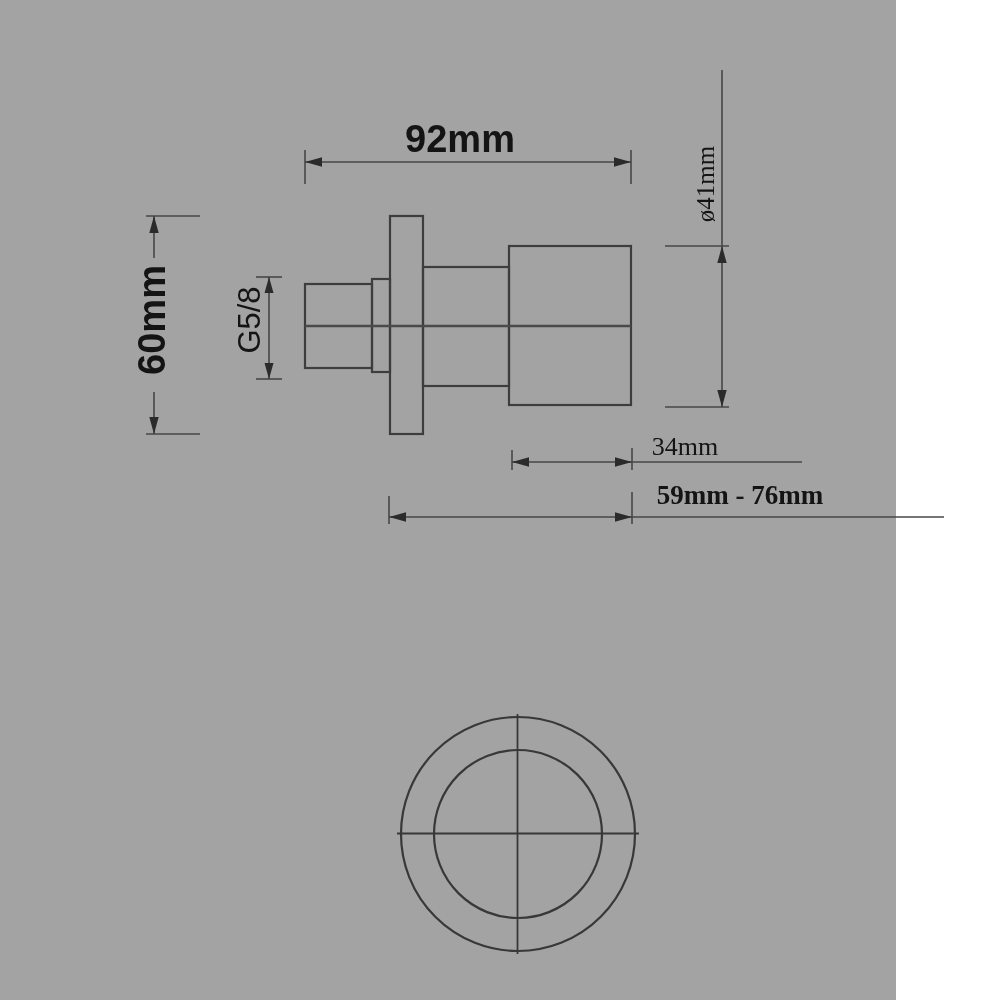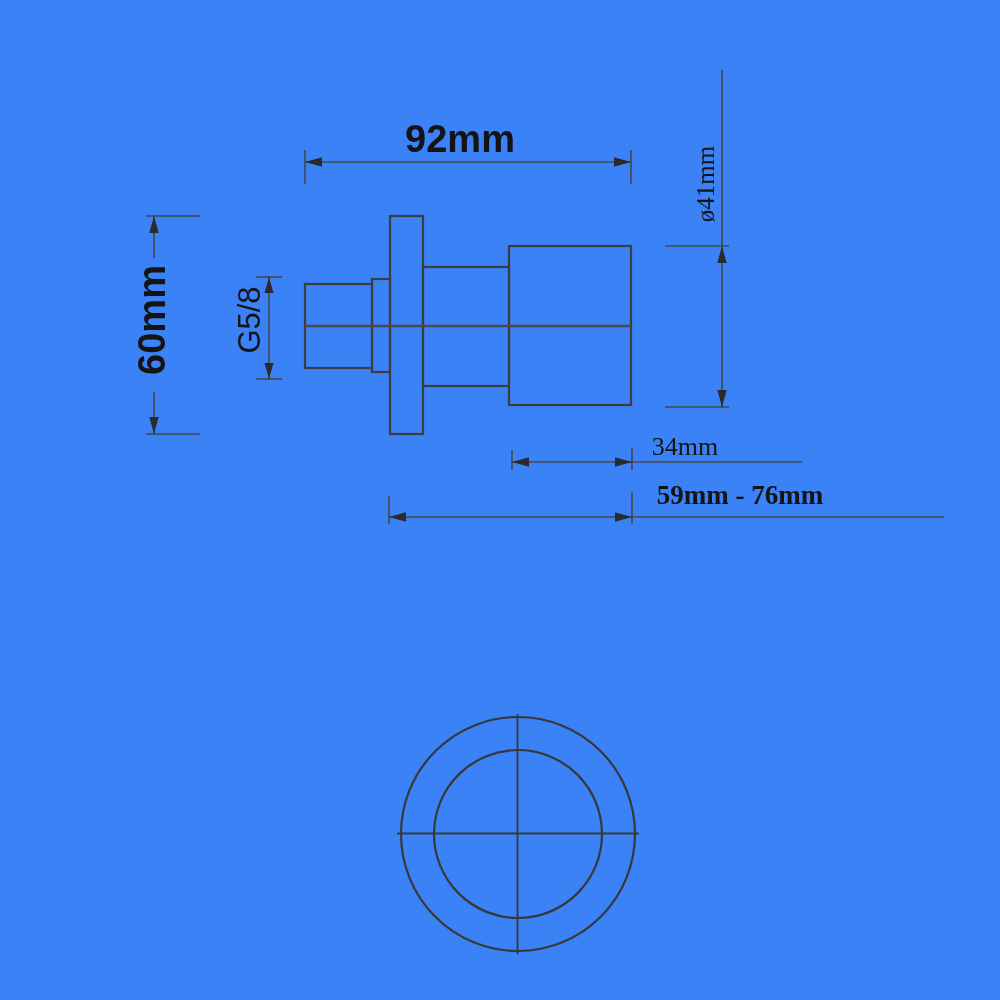--- a/index.html
+++ b/index.html
@@ -6,23 +6,23 @@
     margin: 0;
     padding: 0;
     background: #ffffff;
     width: 1000px;
     height: 1000px;
     overflow: hidden;
     font-family: "Liberation Sans", sans-serif;
   }
   .canvas {
     position: relative;
-    width: 1000px;
+    width: 896px;
     height: 1000px;
-    background: #3b82f6;
+    background: #a3a3a3;
   }
   svg { display: block; }
 
   .outline   { fill: none; stroke: #3d3d3d; stroke-width: 2.2; }
   .centerln  { fill: none; stroke: #4a4a4a; stroke-width: 2.4; }
   .dimline   { fill: none; stroke: #474747; stroke-width: 1.6; }
   .tick      { fill: none; stroke: #474747; stroke-width: 1.6; }
   .arrow     { fill: #2b2b2b; stroke: none; }
   .circleln  { fill: none; stroke: #383838; stroke-width: 2.2; }
   .crossln   { fill: none; stroke: #383838; stroke-width: 1.8; }

